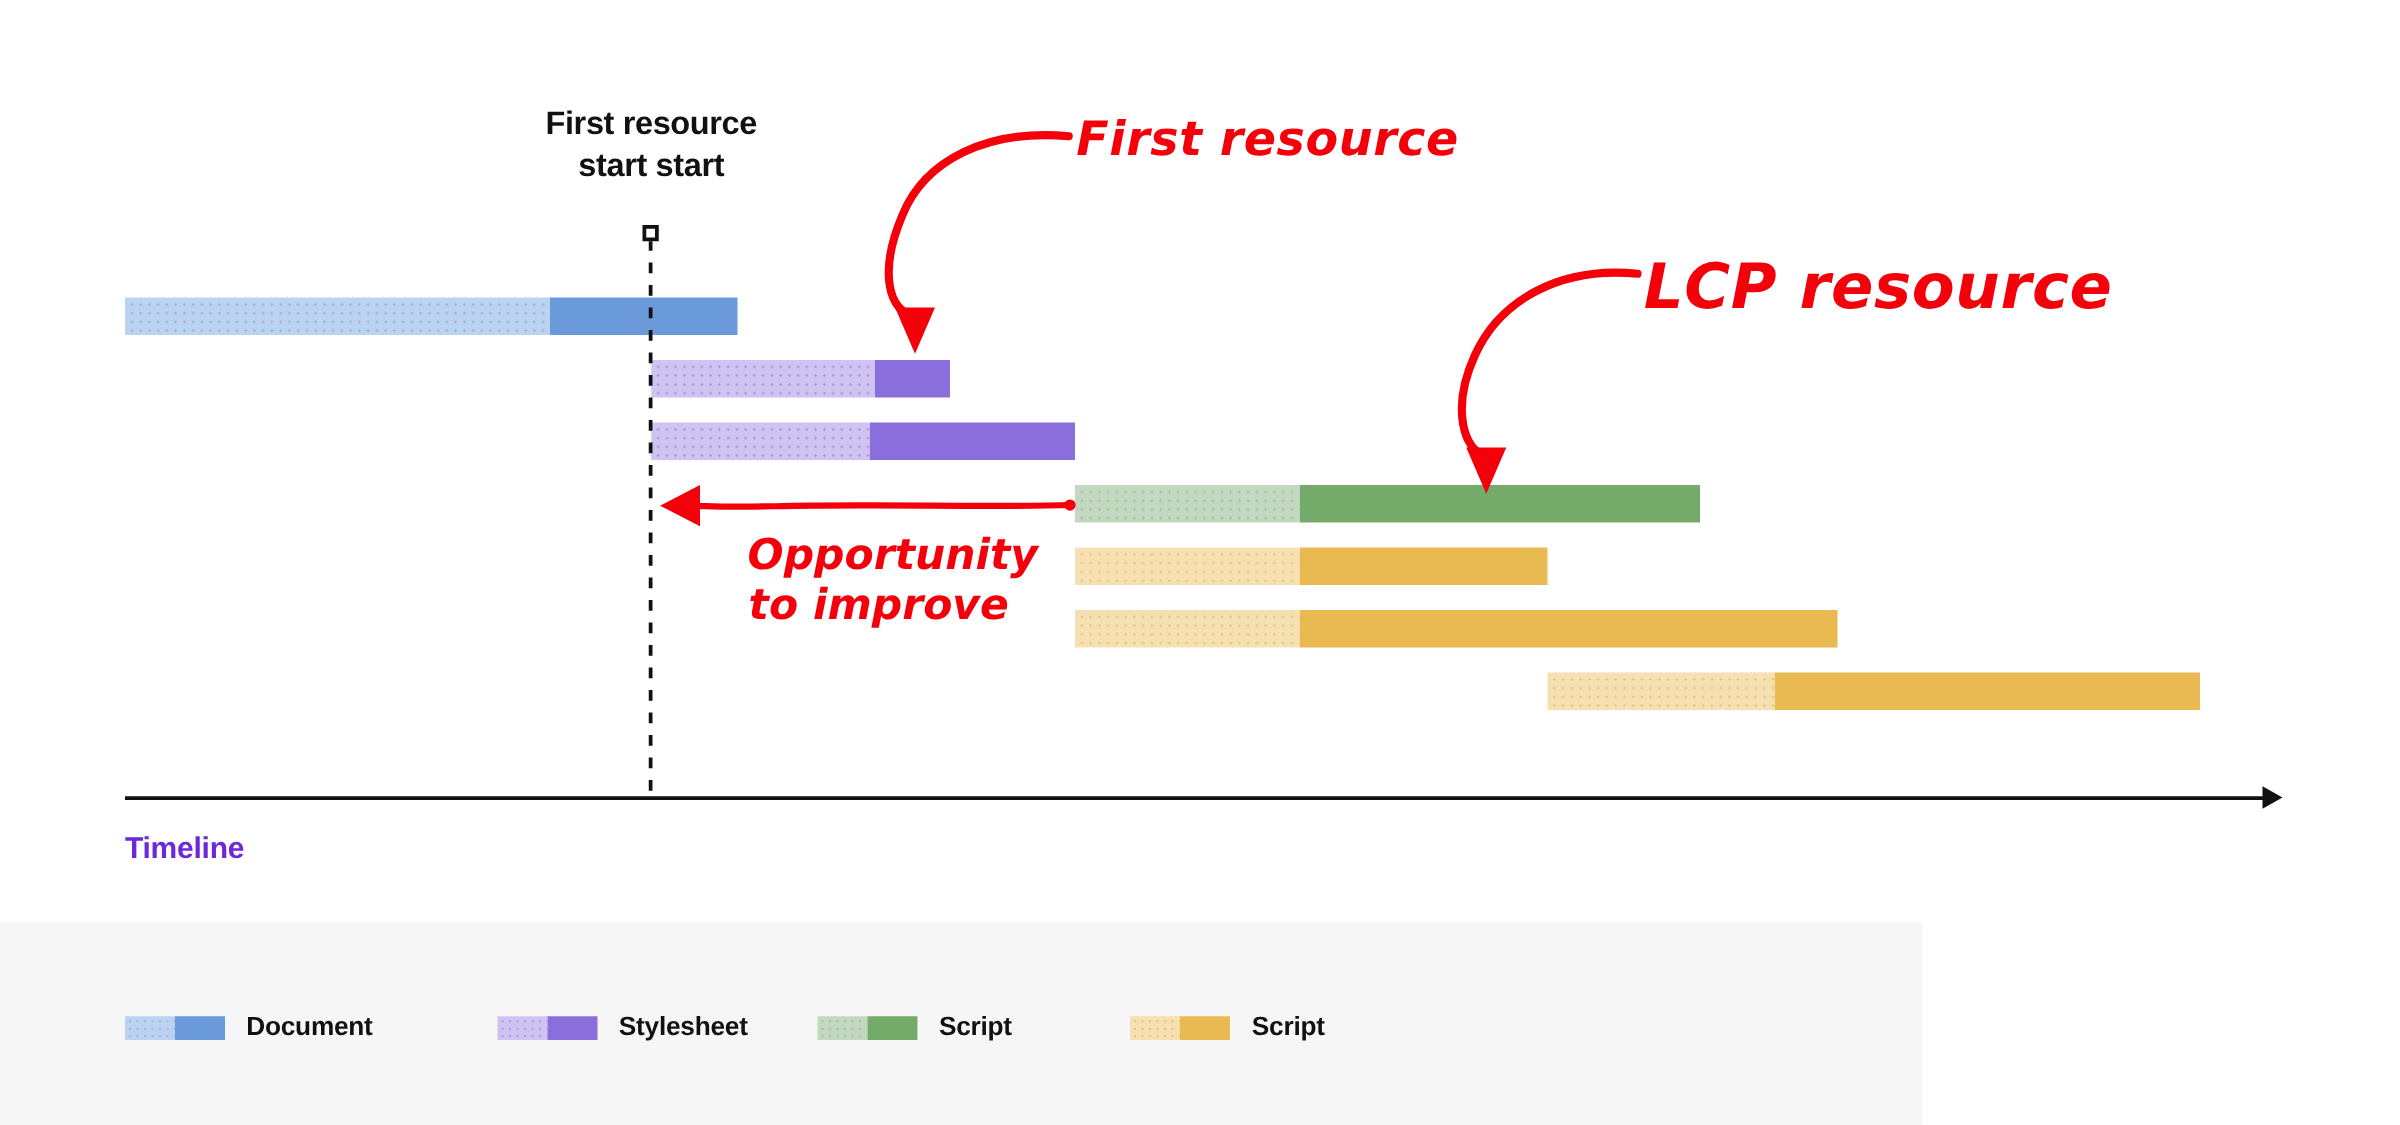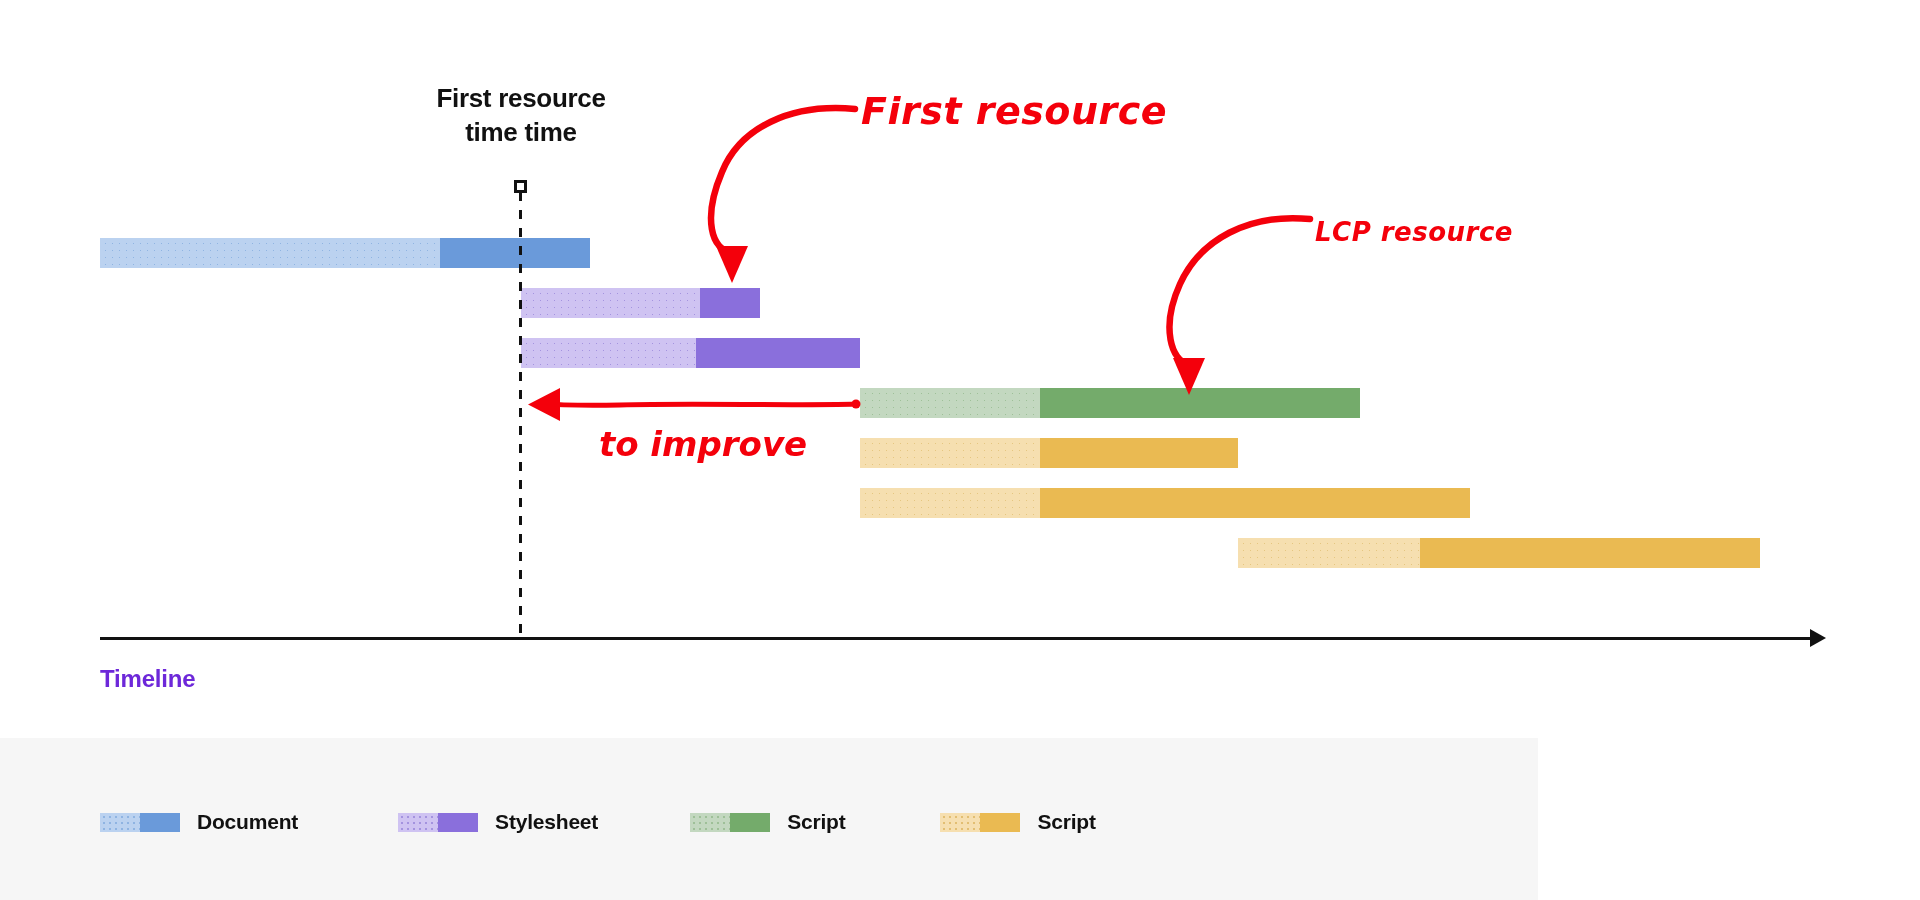--- a/index.html
+++ b/index.html
@@ -76,21 +76,21 @@
   
   .ann {
     position: absolute;
     color: #f4000b;
     font-family: "DejaVu Sans", sans-serif;
     font-style: italic;
     font-weight: 700;
     white-space: nowrap;
   }
   .ann-first { left: 861px; top: 89px; font-size: 38px; letter-spacing: 0.5px; }
-  .ann-lcp   { left: 1315px; top: 217px; font-size: 26px; letter-spacing: 0.5px; }
+  .ann-lcp   { left: 1315px; top: 200px; font-size: 50px; letter-spacing: 0.5px; }
   .ann-opp   { left: 598px;  top: 424px; font-size: 34px; line-height: 1.18;
                text-align: center; width: 210px; white-space: normal; }
 
   svg.overlay { position: absolute; left: 0; top: 0; width: 1920px; height: 738px; overflow: visible; pointer-events: none; }
 
   
   .legend-panel {
     position: absolute;
     left: 0; top: 738px;
     width: 1538px; height: 162px;
@@ -154,21 +154,21 @@
 
     <div class="bar" style="left:1238px; top:538px; width:522px; color:#e5c680;">
       <div class="seg light" style="left:0;    width:182px; background-color:#f6dfb0;"></div>
       <div class="seg" style="left:182px; width:340px; background-color:#eaba52;"></div>
     </div>
 
     <div class="marker-line"></div>
     <div class="marker-square"></div>
     <div class="marker-caption">
       <div>First resource</div>
-      <div>time time</div>
+      <div>start start</div>
     </div>
 
     <div class="axis-line"></div>
     <div class="axis-arrow"></div>
     <div class="axis-label">Timeline</div>
 
     <svg class="overlay" viewBox="0 0 1920 738">
 
       <g>
         <path d="M 855 109 C 790 103 740 128 722 172 C 702 219 712 250 731 252" fill="none" stroke="#f4000b" stroke-width="6.5" stroke-linecap="round"></path>
@@ -183,36 +183,37 @@
       <g>
         <path d="M 857 404 C 790 406 700 403 620 405 C 570 406 545 404 546 404" fill="none" stroke="#f4000b" stroke-width="5" stroke-linecap="round"></path>
         <circle cx="856" cy="404" r="4.5" fill="#f4000b"></circle>
         <path d="M 560 388 L 560 421 L 528 404.5 Z" fill="#f4000b"></path>
       </g>
     </svg>
 
     <div class="ann ann-first">First resource</div>
     <div class="ann ann-lcp">LCP resource</div>
     <div class="ann ann-opp">
+      <div>Opportunity</div>
       <div>to improve</div>
     </div>
   </div>
 
   <div class="legend-panel">
     <div class="legend-row">
 
       <div class="legend-item">
         <span class="legend-swatch" style="color:#8fb4e2;">
           <span class="sw-light" style="background-color:#bbd2f0;"></span>
           <span class="sw-dark" style="background-color:#6a9ada;"></span>
         </span>
         <span class="legend-label">Document</span>
       </div>
 
-      <div class="legend-item" style="margin-right:92px;">
+      <div class="legend-item" style="margin-right:56px;">
         <span class="legend-swatch" style="color:#a493df;">
           <span class="sw-light" style="background-color:#cfc3f2;"></span>
           <span class="sw-dark" style="background-color:#8a6fdc;"></span>
         </span>
         <span class="legend-label">Stylesheet</span>
       </div>
 
       <div class="legend-item" style="margin-right:95px;">
         <span class="legend-swatch" style="color:#9ec098;">
           <span class="sw-light" style="background-color:#c3d8c0;"></span>

